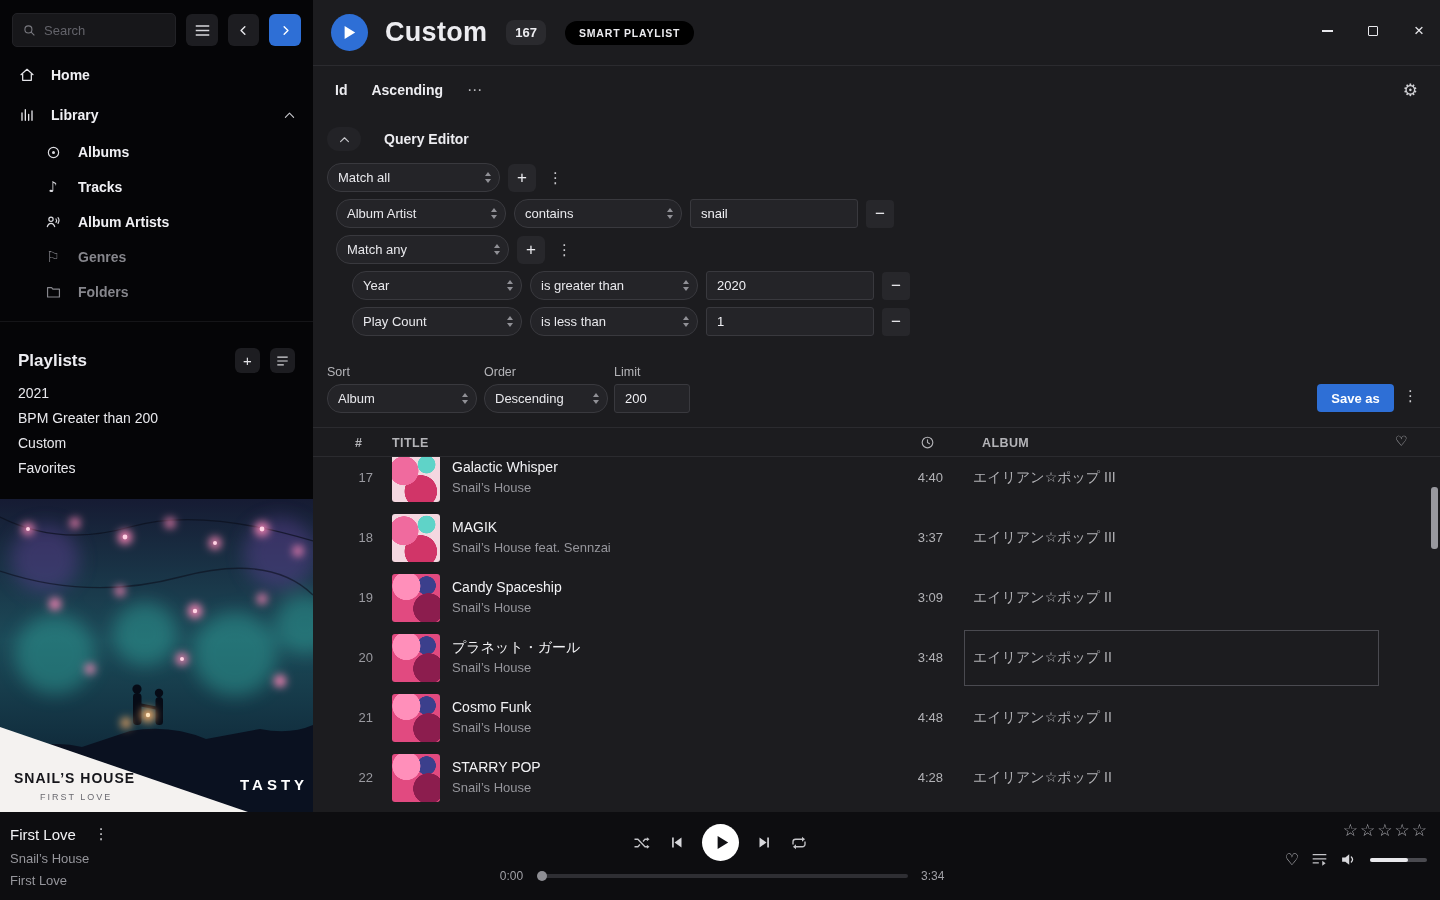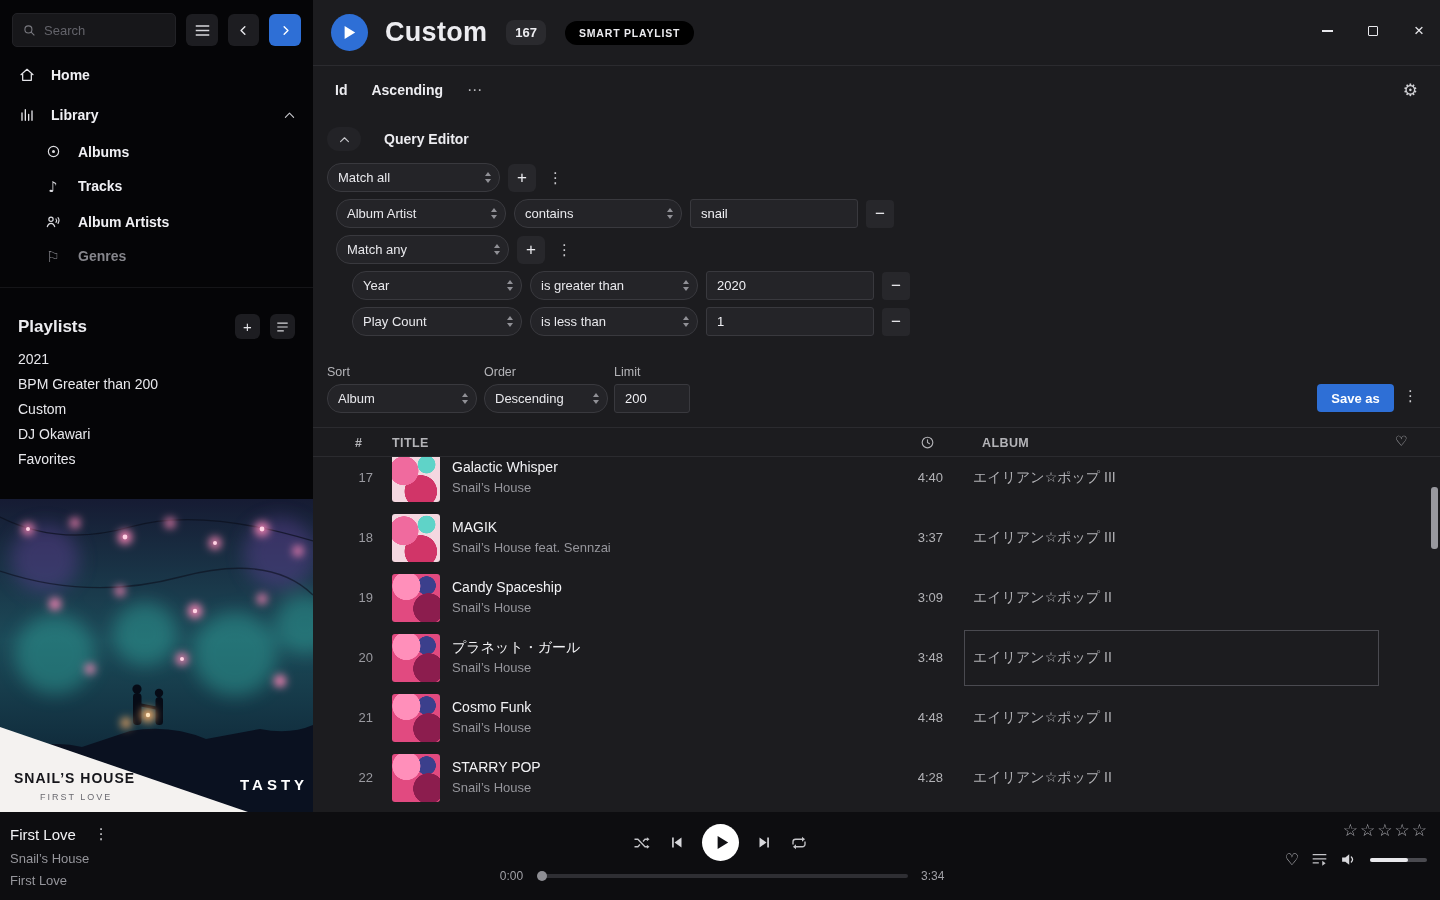--- a/index.html
+++ b/index.html
@@ -11,21 +11,21 @@
   .sidebar { position:absolute; left:0; top:0; width:313px; height:812px; background:#050507; }
   .side-top { display:flex; align-items:center; gap:10px; padding:13px 12px 8px 12px; }
   .searchbox { width:166px; height:34px; background:#17171a; border:1px solid #222226; border-radius:5px; display:flex; align-items:center; gap:8px; padding:0 10px; }
   .searchbox input { background:transparent; border:none; outline:none; color:#7dd3fc; font-size:13px; width:112px; font-family:inherit; }
   .searchbox input::placeholder { color:#63636a; }
   .icon-btn { width:32px; height:32px; border-radius:6px; background:#1d1d21; border:none; display:flex; align-items:center; justify-content:center; }
   .icon-btn.accent { background:#2e6fd6; }
   .nav-row { display:flex; align-items:center; gap:15px; padding:12px 18px; font-size:14px; font-weight:700; color:#f0f0f4; cursor:pointer; }
   .nav-row .grow { flex:1; }
   .icon-16 { width:18px; display:flex; justify-content:center; color:#dcdce0; font-size:15px; font-family:"DejaVu Sans",sans-serif; }
-  .sub-row { display:flex; gap:16px; padding:9px 18px 9px 44px; font-size:14px; font-weight:700; color:#f0f0f4; cursor:pointer; }
+  .sub-row { display:flex; align-items:center; gap:16px; padding:9px 18px 9px 44px; font-size:14px; font-weight:700; color:#f0f0f4; cursor:pointer; }
   .sub-row.dim { color:#86868c; }
   .sub-row.dim .icon-16 { color:#86868c; }
   .playlists-head { display:flex; align-items:center; padding:26px 18px 8px 18px; margin-top:12px; border-top:1px solid #151518; }
   .playlists-head h2 { font-size:17px; font-weight:700; flex:1; }
   .mini-btn { width:25px; height:25px; border-radius:6px; background:#1d1d21; border:none; color:#e4e4e8; font-size:15px; display:flex; align-items:center; justify-content:center; margin-left:10px; }
   .pl-item { padding:5px 18px; font-size:14px; line-height:15px; color:#e8e8ec; cursor:pointer; }
 
   .cover { position:absolute; left:0; bottom:0; width:313px; height:313px; overflow:hidden; }
   .cover svg { display:block; }
 
@@ -191,37 +191,44 @@
             <path d="M16.5 7.5q2 2.5 0 5"></path>
             <path d="M19.5 5.5q3 3.5 0 8.5"></path>
           </svg>
       </span>
       <span>Album Artists</span>
     </div>
     <div class="sub-row dim">
       <span class="icon-16">⚐</span>
       <span>Genres</span>
     </div>
+    <div class="sub-row dim">
+      <span class="icon-16">
+        <svg width="15" height="14" viewBox="0 0 24 22">
+            <path d="M2.5 4h6.5l2 2.5h10.5V19h-19z" fill="none" stroke="currentColor" stroke-width="1.9" stroke-linejoin="round"></path>
+          </svg>
+      </span>
+      <span>Folders</span>
+    </div>
   </div>
 
   <div class="playlists-head">
     <h2>Playlists</h2>
     <button class="mini-btn">+</button>
     <button class="mini-btn">
       <svg width="13" height="12" viewBox="0 0 20 18">
           <path d="M2 3h16M2 9h16M2 15h10" stroke="#d8d8dc" stroke-width="1.8"></path>
         </svg>
     </button>
   </div>
 
   <div>
     <div class="pl-item">2021</div>
     <div class="pl-item">BPM Greater than 200</div>
     <div class="pl-item">Custom</div>
-    <div class="pl-item">DJ Okawari</div>
     <div class="pl-item">Favorites</div>
   </div>
 
   <div class="cover">
     <svg width="313" height="313" viewBox="0 0 313 313">
       <defs>
         <linearGradient id="bgc" x1="0" y1="0" x2="0" y2="1">
           <stop offset="0" stop-color="#161b33"></stop>
             <stop offset="0.45" stop-color="#1c4a58"></stop>
           <stop offset="0.75" stop-color="#123040"></stop>

